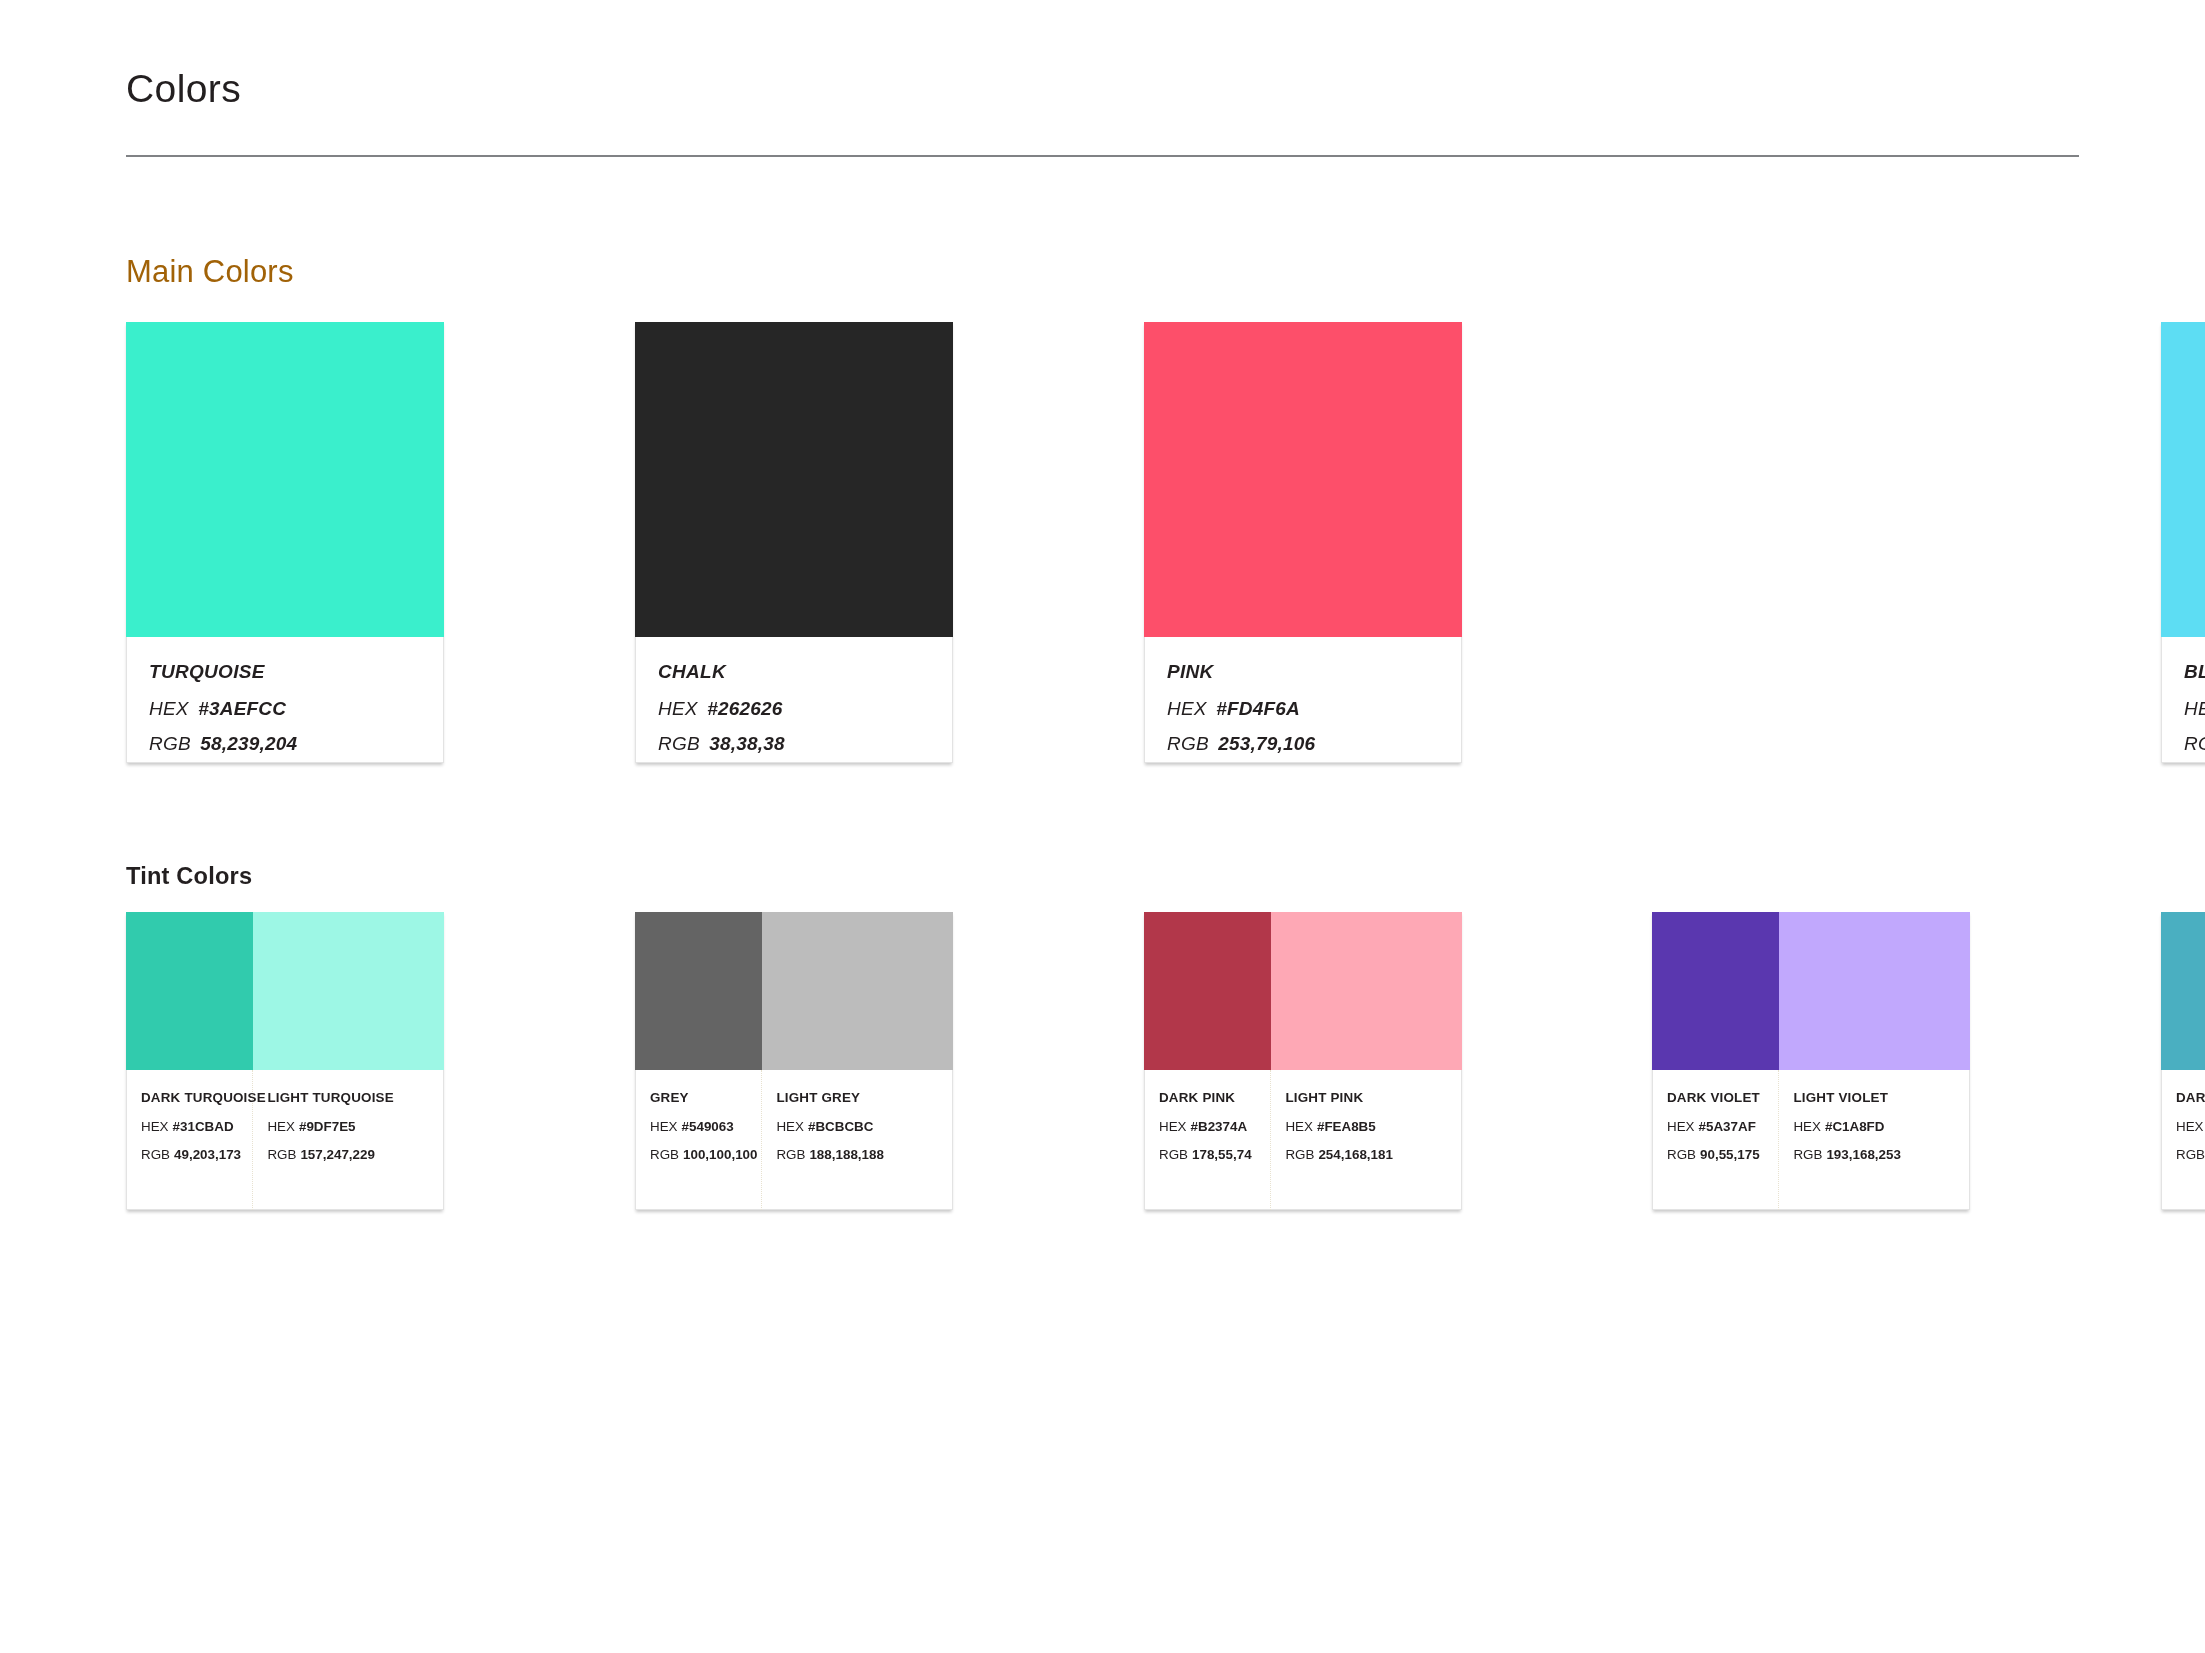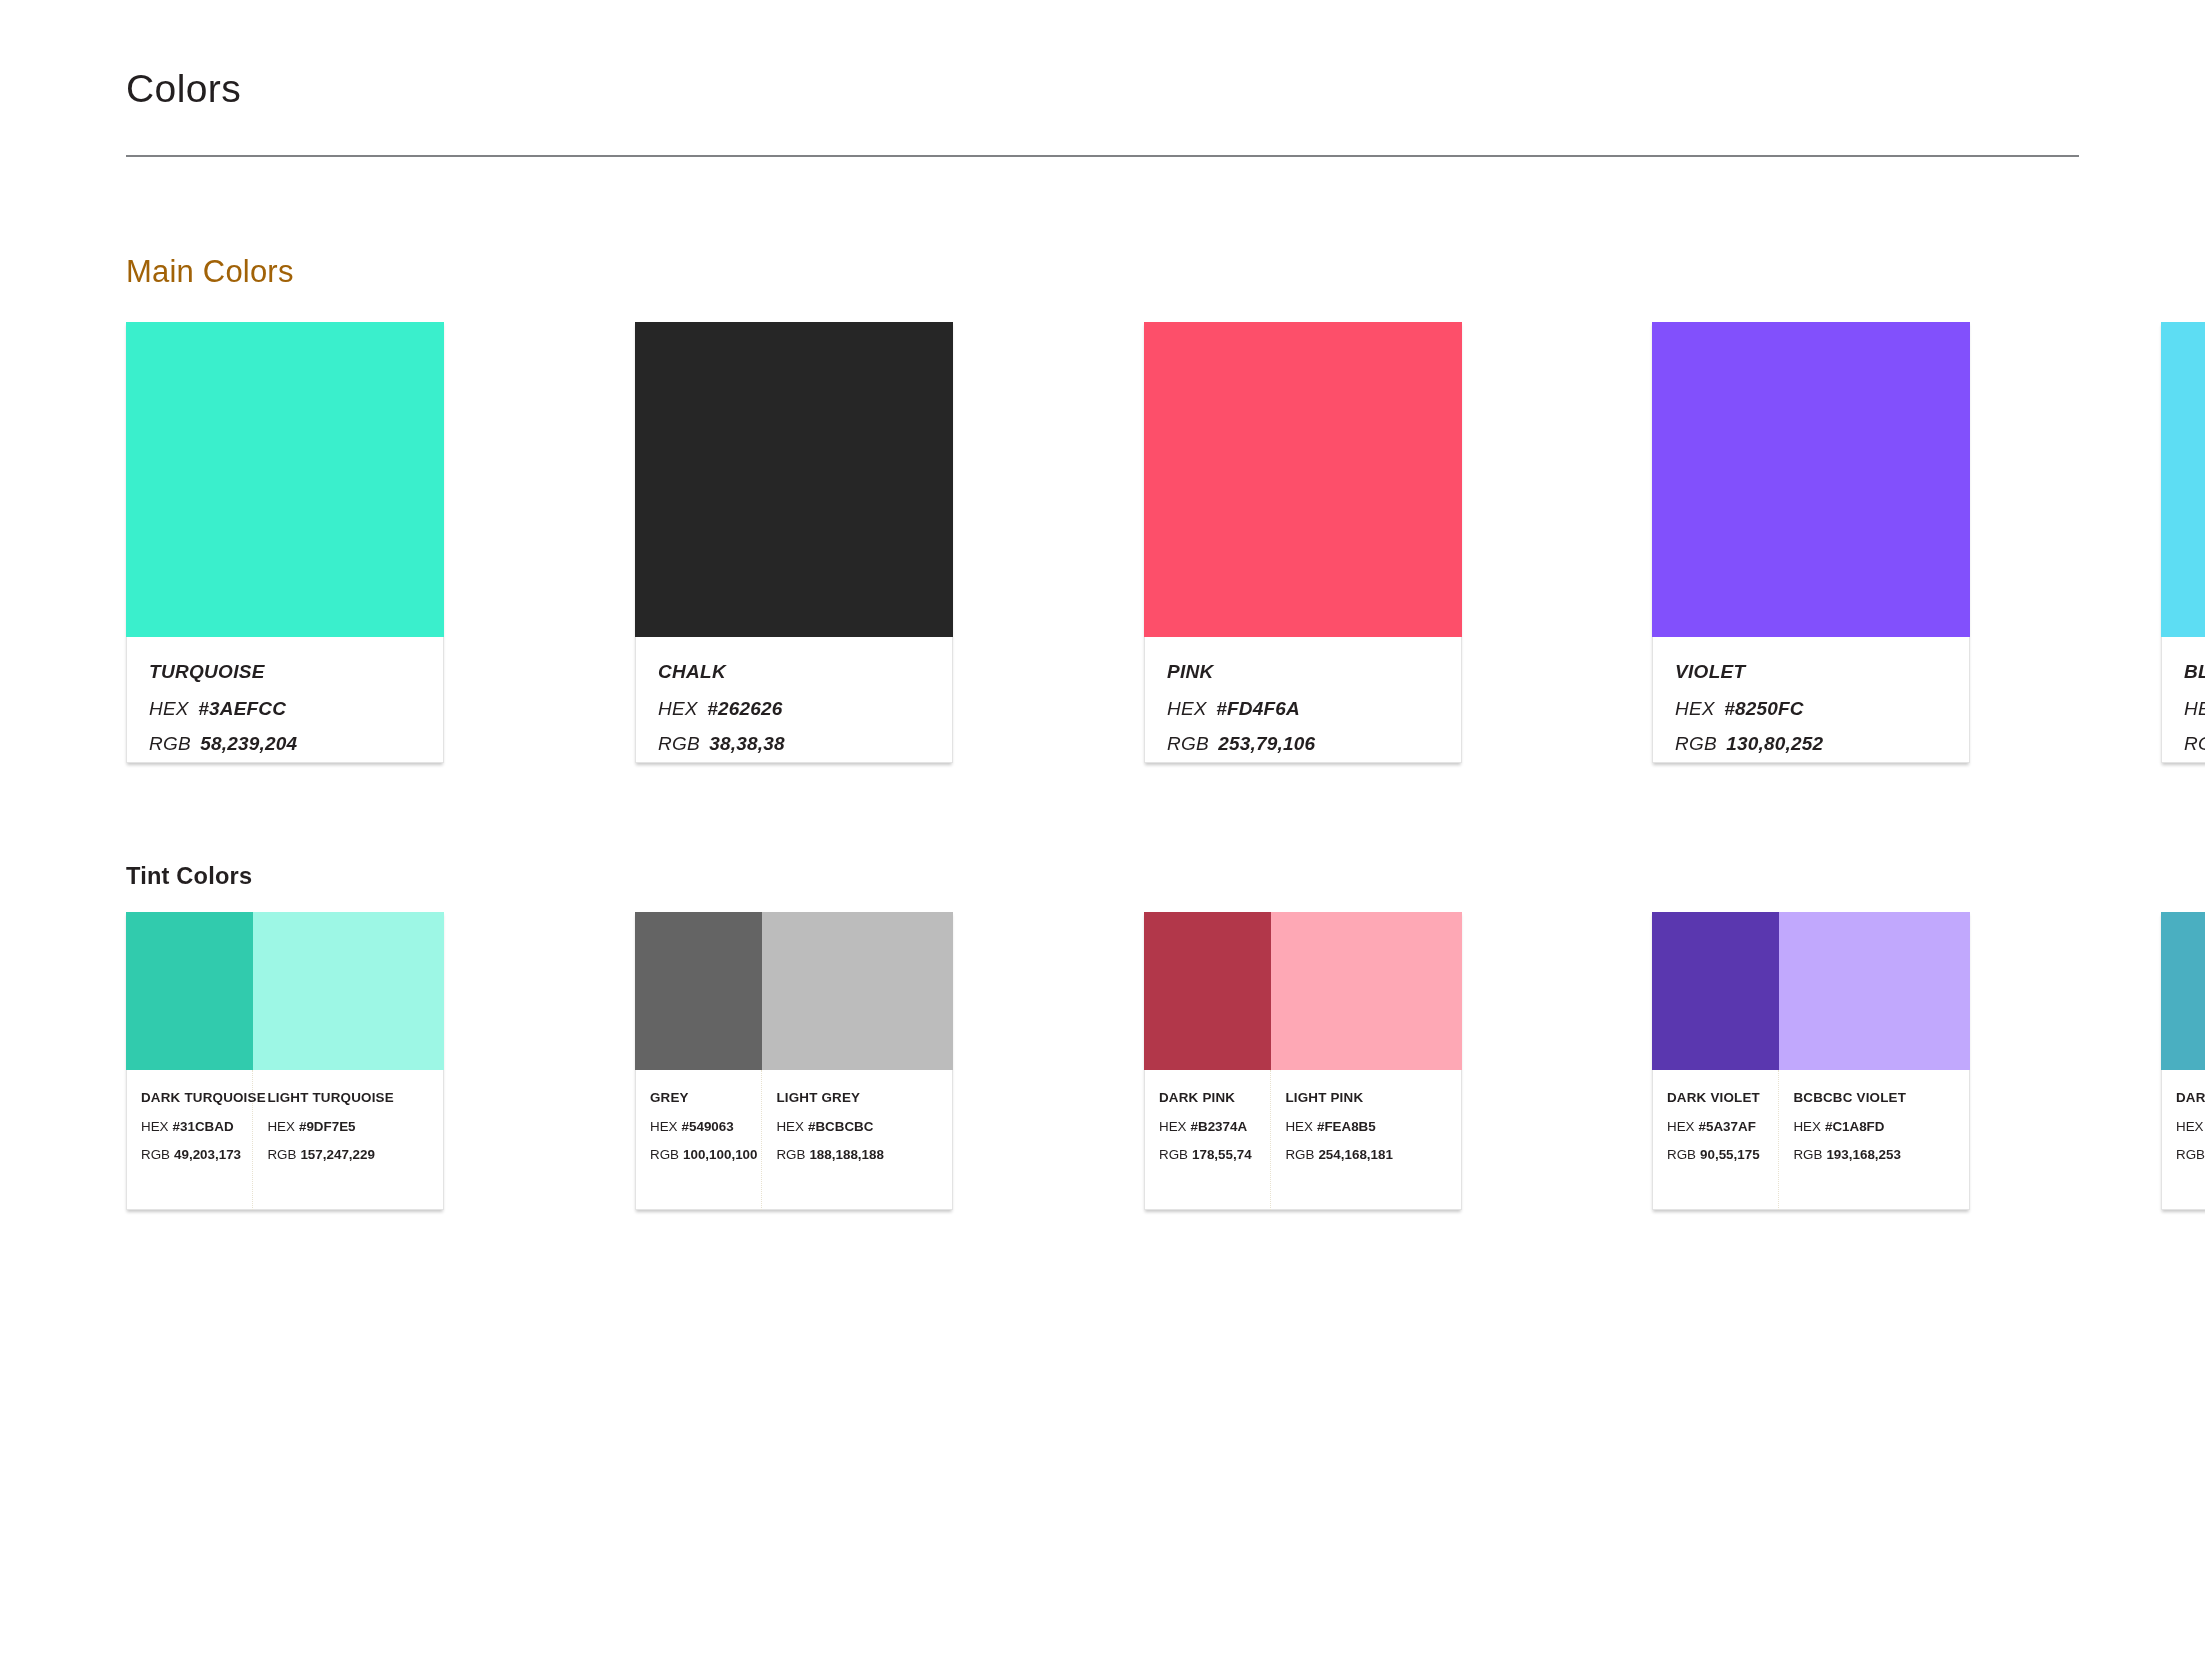--- a/index.html
+++ b/index.html
@@ -219,28 +219,20 @@
         </div>
       </div>
       <div class="main-card" style="left: 1018px; padding-left: 12px;">
         <div class="swatch" style="background: rgb(253, 79, 106);"></div>
         <div class="info">
           <div class="c-name">PINK</div>
           <div class="c-line"><span class="c-key">HEX</span><span class="c-val">#FD4F6A</span></div>
           <div class="c-line"><span class="c-key">RGB</span><span class="c-val">253,79,106</span></div>
         </div>
       </div>
-      <div class="main-card" style="left: 1526px;">
-        <div class="swatch" style="background: rgb(130, 80, 252);"></div>
-        <div class="info">
-          <div class="c-name">VIOLET</div>
-          <div class="c-line"><span class="c-key">HEX</span><span class="c-val">#8250FC</span></div>
-          <div class="c-line"><span class="c-key">RGB</span><span class="c-val">130,80,252</span></div>
-        </div>
-      </div>
       <div class="main-card" style="left: 2035px;">
         <div class="swatch" style="background: rgb(93, 221, 243);"></div>
         <div class="info">
           <div class="c-name">BLUE</div>
           <div class="c-line"><span class="c-key">HEX</span></div>
           <div class="c-line"><span class="c-key">RGB</span></div>
         </div>
       </div>
     </div>
 
@@ -306,21 +298,21 @@
           <div class="sw-dark" style="background: rgb(90, 55, 175);"></div>
           <div class="sw-light" style="background: rgb(193, 168, 253);"></div>
         </div>
         <div class="tint-info">
           <div class="tint-half dark-half">
             <div class="t-name">DARK VIOLET</div>
             <div class="t-line"><span class="t-key">HEX</span><span class="t-val">#5A37AF</span></div>
             <div class="t-line"><span class="t-key">RGB</span><span class="t-val">90,55,175</span></div>
           </div>
           <div class="tint-half light-half">
-            <div class="t-name">BCBCBC VIOLET</div>
+            <div class="t-name">LIGHT VIOLET</div>
             <div class="t-line"><span class="t-key">HEX</span><span class="t-val">#C1A8FD</span></div>
             <div class="t-line"><span class="t-key">RGB</span><span class="t-val">193,168,253</span></div>
           </div>
         </div>
       </div>
       <div class="tint-card" style="left: 2035px;">
         <div class="tint-swatches">
           <div class="sw-dark" style="background: rgb(74, 175, 193);"></div>
         </div>
         <div class="tint-info">

